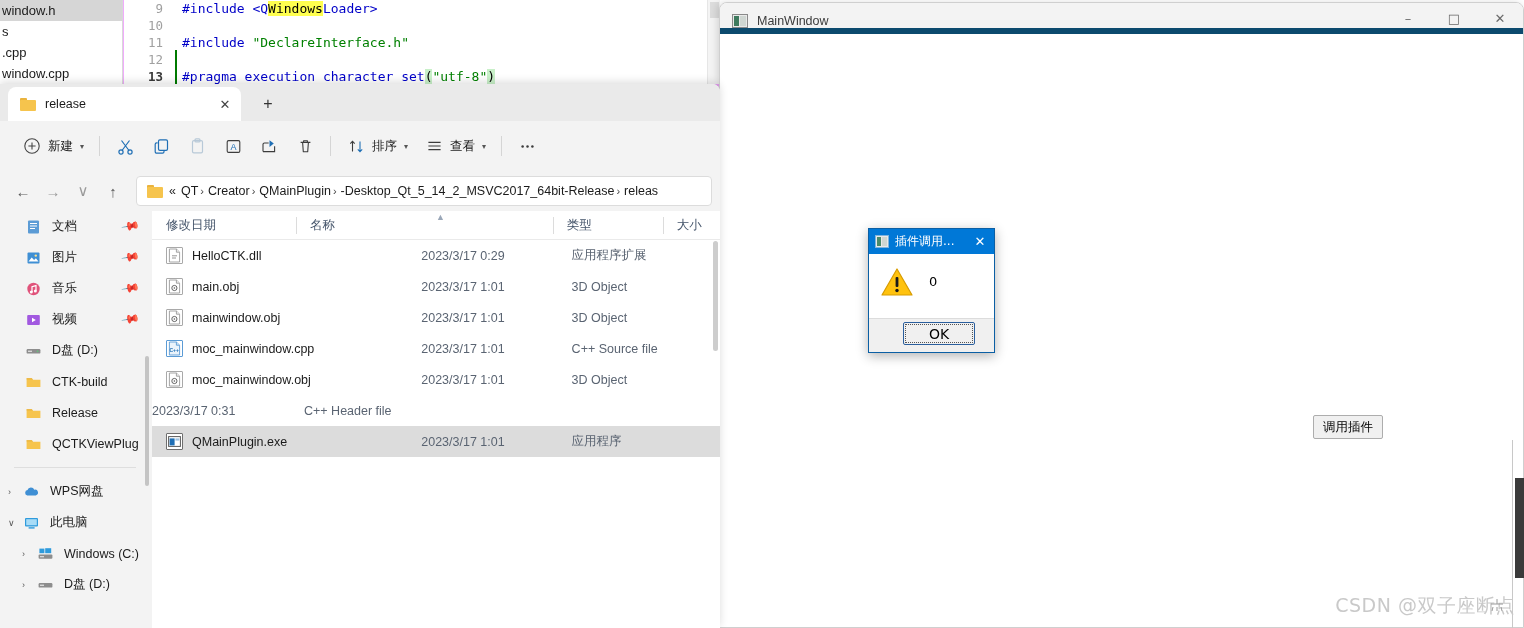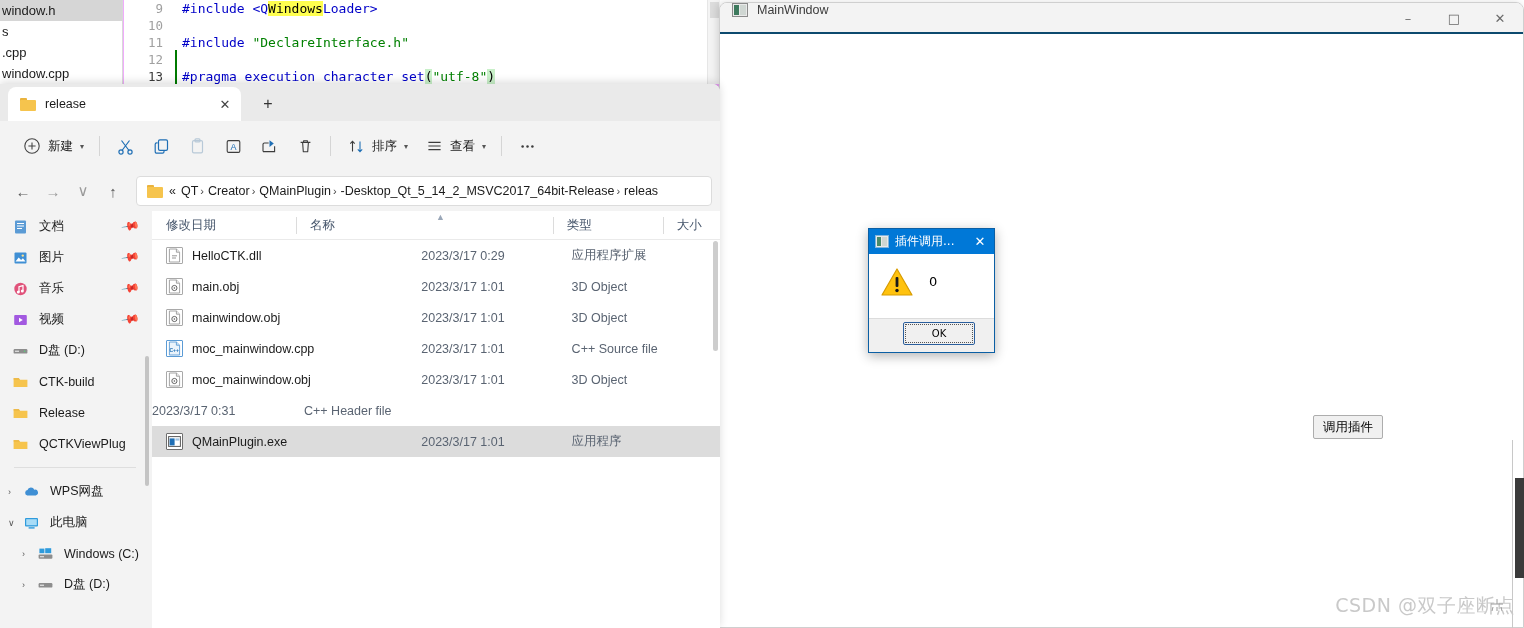--- a/index.html
+++ b/index.html
@@ -28,21 +28,21 @@
   .ide-code {
     position: absolute; left: 124px; top: 0; right: 0; height: 84px;
     background: #ffffff;
   }
   .gutter {
     position: absolute; left: 0; top: 0; width: 45px; height: 84px;
     color: #a0a0a0; font-family: "DejaVu Sans Mono", monospace; font-size: 12.5px;
     text-align: right; padding-right: 6px;
   }
   .gutter div { height: 17px; line-height: 17px; }
-  .gutter .cur { color: #3a3a3a; }
+  .gutter .cur { color: #3a3a3a; font-weight: bold; }
   .codelines {
     position: absolute; left: 58px; top: 0; right: 0; height: 84px;
     font-family: "DejaVu Sans Mono", monospace; font-size: 13px;
     white-space: nowrap;
   }
   .codelines div { height: 17px; line-height: 17px; }
   .kw-pre { color: #0000c8; }
   .kw-str { color: #008000; }
   .kw-hl  { background: #ffff4f; color:#000; }
   .kw-brace-hl { background:#c8f0c8; color:#000; }
@@ -59,22 +59,22 @@
   .mainwindow {
     position: absolute; left: 719px; top: 2px; width: 805px; height: 626px;
     background: #ffffff;
     border: 1px solid #cfcfcf;
     border-radius: 8px 8px 0 0;
     box-shadow: -2px 0 7px rgba(0,0,0,0.13);
     overflow: hidden;
   }
   .mw-titlebar {
     position: relative; height: 31px; background: #f3f3f3;
-    border-bottom: 2px solid #0c4a6e;
-    display: flex; align-items: flex-start;
+    border-bottom: 6px solid #0c4a6e;
+    display: flex; align-items: flex-end;
   }
   .mw-appicon {
     width: 16px; height: 14px; margin-left: 12px; margin-right: 9px;
     border: 1px solid #8a8a8a; background:#e9e9e9; position: relative; flex: none;
   }
   .mw-appicon::before{
     content:""; position:absolute; left:1px; top:1px; width:5px; bottom:1px; background:#3e7a5e;
   }
   .mw-appicon::after{
     content:""; position:absolute; left:7px; top:1px; right:1px; bottom:1px; background:#cfd6d2;
@@ -153,21 +153,21 @@
   .warn-icon { position:absolute; left:12px; top:14px; width:32px; height:29px; }
   .msg-text {
     position:absolute; left:60px; top:20px; font-size:13px; color:#000;
     font-family:"DejaVu Sans","Liberation Sans",sans-serif;
   }
   .msg-footer { height: 33px; position:relative; background:#f0f0f0; }
   .ok-btn {
     position:absolute; left:34px; top:3px; width:72px; height:23px;
     background:#f0f0f0; border:1px solid #2b5f9e; border-radius:2px;
     display:flex; align-items:center; justify-content:center;
-    font-size:10px; color:#000;
+    font-size:14px; color:#000;
     font-family:"DejaVu Sans","Liberation Sans",sans-serif;
     outline: 1px dotted #555; outline-offset: -3px;
   }
 
   
   .explorer {
     position: absolute; left: 0; top: 84px; width: 720px; height: 544px;
     background: #f3f3f3;
     border-radius: 0 8px 0 0;
     box-shadow: 0 -2px 9px rgba(0,0,0,0.14);
@@ -227,21 +227,21 @@
     display:flex; align-items:center; padding-left: 8px; overflow:hidden;
     font-size:12.5px; color:#1b1b1b; white-space: nowrap;
   }
   .crumb-chev { color:#444; margin: 0 4px 0 2px; font-size:11px; }
 
   .exp-main { position:absolute; left:0; right:0; top:127px; bottom:0; display:flex; }
   .exp-side {
     width: 152px; background:#f3f3f3; position:relative; overflow:hidden; flex:none;
   }
   .side-row {
-    height: 31px; display:flex; align-items:center; padding-left: 12px;
+    height: 31px; display:flex; align-items:center; padding-left: 25px;
     font-size:12.5px; color:#1b1b1b; position:relative; white-space:nowrap;
   }
   .side-chev {
     width:14px; flex:none; color:#555; font-size:9px; margin-right:1px;
   }
   .side-ico { width:18px; height:16px; margin-right:9px; flex:none; position:relative; }
   .pin {
     position:absolute; right:14px; top:8px; color:#8a8a8a; font-size:12px;
     transform: rotate(35deg);
   }

